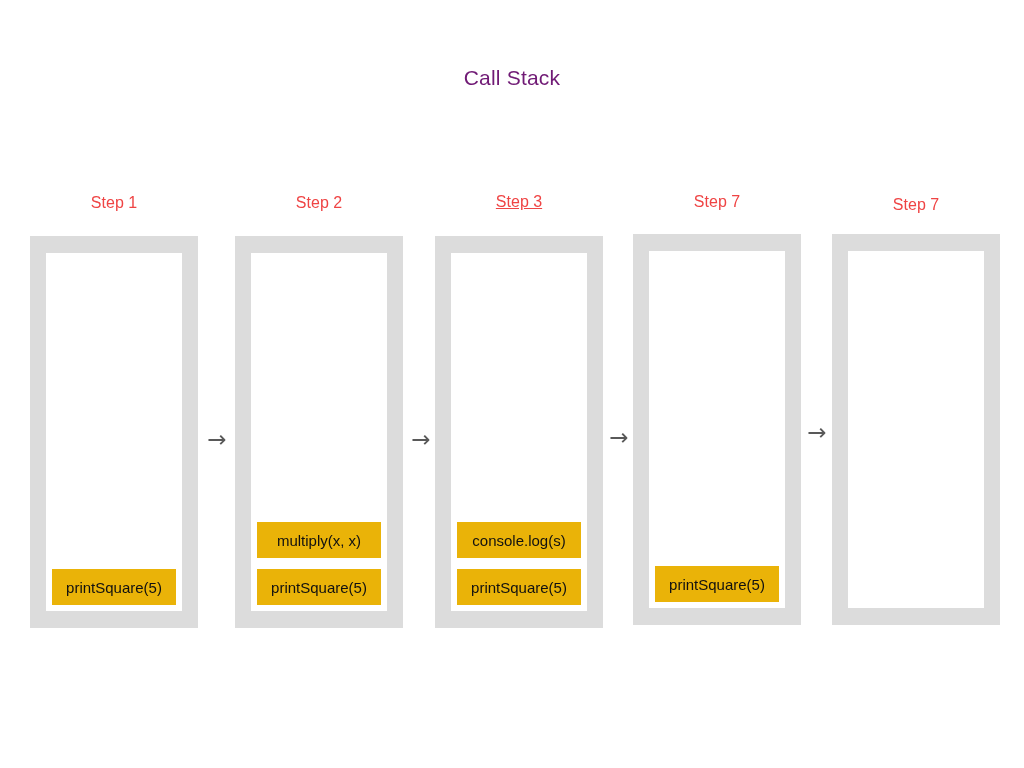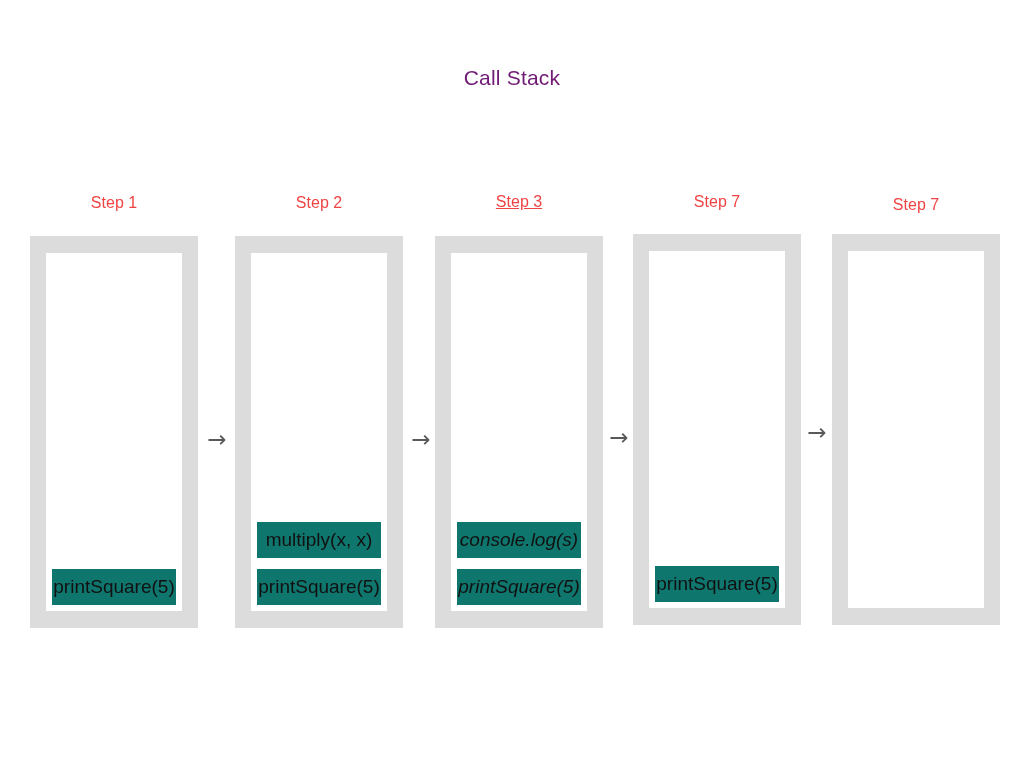--- a/index.html
+++ b/index.html
@@ -71,23 +71,23 @@
     justify-content: flex-end;
     align-items: center;
     padding: 0 0 6px 0;
   }
 
   
   .frame {
     width: 124px;
     height: 36px;
     box-sizing: border-box;
-    background: #0f766e;
+    background: #eab308;
     color: #111111;
-    font-size: 19px;
+    font-size: 15px;
     display: flex;
     align-items: center;
     justify-content: center;
     margin-top: 11px;
     white-space: nowrap;
   }
   .frame:first-child { margin-top: 0; }
 
   
   .arrow {
@@ -122,21 +122,21 @@
     <div class="stack-frame" style="top:42px; height:392px;">
       <div class="stack-inner">
         <div class="frame">multiply(x, x)</div>
         <div class="frame">printSquare(5)</div>
       </div>
     </div>
   </div>
 
   <div class="step-col" style="left:435px; top:193px;">
     <div class="step-label" style="top:0px;text-decoration:underline;">Step 3</div>
-    <div class="stack-frame" style="top:43px; height:392px;font-style:italic;">
+    <div class="stack-frame" style="top:43px; height:392px;">
       <div class="stack-inner">
         <div class="frame">console.log(s)</div>
         <div class="frame">printSquare(5)</div>
       </div>
     </div>
   </div>
 
   <div class="step-col" style="left:633px; top:193px;">
     <div class="step-label" style="top:0px;">Step 7</div>
     <div class="stack-frame" style="top:41px; height:391px;">

